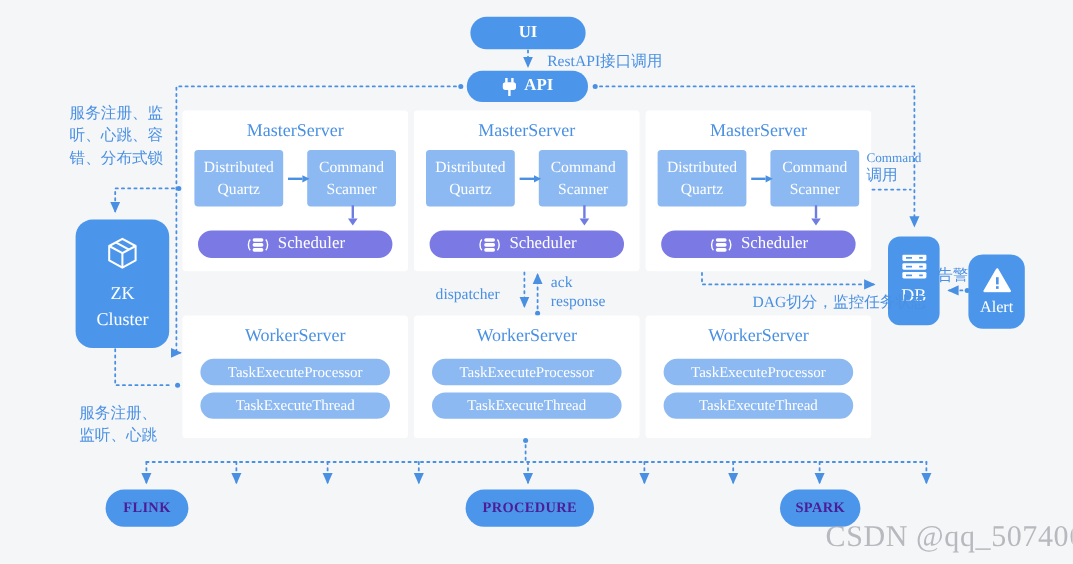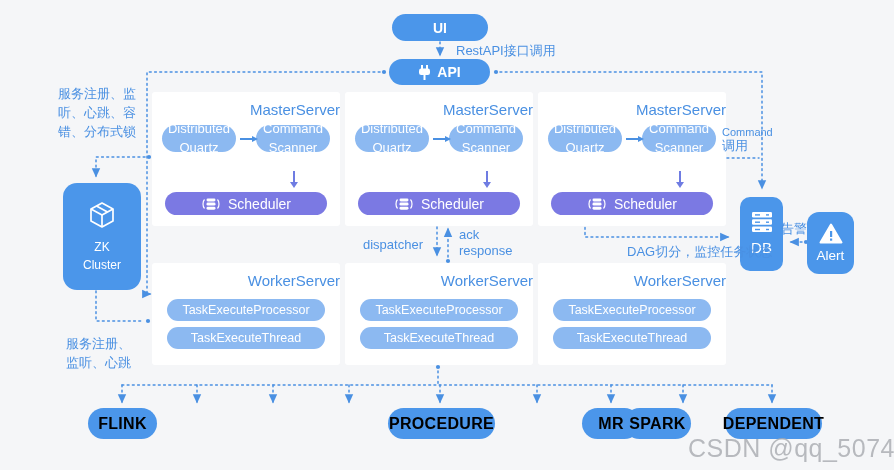--- a/index.html
+++ b/index.html
@@ -1,72 +1,72 @@
 <!DOCTYPE html>
 <html><head>
 <meta charset="utf-8">
 <style>
   html,body{margin:0;padding:0;background:#f5f6f8;}
   .stage{position:relative;width:894px;height:470px;background:#f5f6f8;overflow:hidden;
-         font-family:Liberation Sans, sans-serif;}
+         font-family:Liberation Serif, serif;}
   .wires{position:absolute;left:0;top:0;pointer-events:none;}
 
   
   .pill{position:absolute;background:#4b96ea;color:#fff;display:flex;align-items:center;
         justify-content:center;gap:6px;font-weight:bold;}
   .ui-pill{left:392px;top:14px;width:96px;height:27px;border-radius:14px;font-size:14px;}
   .api-pill{left:389px;top:59px;width:101px;height:26px;border-radius:13px;font-size:14px;}
 
   
   .card{position:absolute;background:#ffffff;border-radius:3px;}
   .card.master{top:92px;width:188px;height:134px;}
   .card.worker{top:263px;width:188px;height:102px;}
-  .card-title{position:absolute;top:9px;left:0;right:0;text-align:right;color:#4a90e2;
+  .card-title{position:absolute;top:9px;left:0;right:0;text-align:center;color:#4a90e2;
               font-size:15px;}
   .mini-row{position:absolute;top:33px;left:0;right:0;display:flex;align-items:center;
             justify-content:center;gap:4px;}
-  .mini-box{width:74px;height:27px;background:#8cb9f1;border-radius:16px;color:#fff;
+  .mini-box{width:74px;height:47px;background:#8cb9f1;border-radius:3px;color:#fff;
             font-size:13px;line-height:1.45;display:flex;flex-direction:column;
             align-items:center;justify-content:center;}
   .h-arrow{width:12px;height:0;border-top:2px dashed #4a90e2;position:relative;}
   .h-arrow::after{content:"";position:absolute;right:-6px;top:-4px;
       border-left:6px solid #4a90e2;border-top:3.5px solid transparent;border-bottom:3.5px solid transparent;}
   .v-arrow{position:absolute;left:calc(50% + 47px);top:79px;height:11px;width:0;
            border-left:2px dashed #6f7ce2;}
   .v-arrow::after{content:"";position:absolute;left:-5px;bottom:-6px;
       border-top:6px solid #6f7ce2;border-left:4px solid transparent;border-right:4px solid transparent;}
   .scheduler{position:absolute;left:13px;right:13px;bottom:11px;height:23px;background:#7b79e3;
              border-radius:12px;color:#fff;display:flex;align-items:center;justify-content:center;
              gap:7px;font-size:14px;}
   .wpill{position:absolute;left:15px;right:15px;height:22px;background:#8cb9f1;border-radius:11px;
          color:#fff;font-size:12.5px;display:flex;align-items:center;justify-content:center;}
 
   
   .bignode{position:absolute;background:#4b96ea;color:#fff;display:flex;flex-direction:column;
            align-items:center;justify-content:center;}
   .zk-node{left:63px;top:183px;width:78px;height:107px;border-radius:14px;gap:8px;
-           font-size:12px;line-height:1.45;text-align:center;}
+           font-size:15px;line-height:1.45;text-align:center;}
   .db-node{left:740px;top:197px;width:43px;height:74px;border-radius:10px;gap:6px;font-size:15px;}
   .alert-node{left:807px;top:212px;width:47px;height:62px;border-radius:12px;gap:4px;font-size:13.5px;}
 
   
   .lbl{position:absolute;color:#4a90e2;font-size:13px;line-height:19px;}
   .lbl-restapi{left:456px;top:41px;}
   .lbl-zk-master{left:58px;top:84px;width:84px;}
   .lbl-zk-worker{left:66px;top:334px;width:72px;}
   .lbl-dispatcher{left:363px;top:235px;}
   .lbl-ack{left:459px;top:227px;line-height:16px;}
   .lbl-dag{left:587px;top:242px;margin-left:40px;}
   .lbl-command{left:722px;top:125px;line-height:14px;}
   .lbl-command .small{font-size:11px;display:block;}
   .lbl-alarm{left:781px;top:219px;}
 
   
-  .task{position:absolute;top:408px;height:31px;background:#4b96ea;border-radius:16px;color:#000000;
-        font-size:16px;font-weight:bold;letter-spacing:.3px;display:flex;align-items:center;
+  .task{position:absolute;top:408px;height:31px;background:#4b96ea;border-radius:16px;color:#4c1d95;
+        font-size:12px;font-weight:bold;letter-spacing:.3px;display:flex;align-items:center;
         justify-content:center;}
 
   .watermark{position:absolute;left:688px;top:434px;font-size:25px;color:#a8abb0;opacity:.8;
              letter-spacing:.5px;white-space:nowrap;}
 </style>
 </head>
 <body>
 
 <div class="stage">
 
@@ -273,18 +273,16 @@
   </div>
   <div class="lbl lbl-dag">DAG切分，监控任务状态</div>
   <div class="lbl lbl-command">
     <span class="small">Command</span>
     <span>调用</span>
   </div>
   <div class="lbl lbl-alarm">告警</div>
 
   <div class="task" style="left:88px;width:69px">FLINK</div>
   <div class="task" style="left:388px;width:107px">PROCEDURE</div>
-  <div class="task" style="left:582px;width:58px">MR</div>
-  <div class="task" style="left:624px;width:67px">SPARK</div>
-  <div class="task" style="left:725px;width:97px">DEPENDENT</div>
+  <div class="task" style="left:650px;width:67px">SPARK</div>
 
   <div class="watermark">CSDN @qq_50740678</div>
 </div>
 
 </body></html>

